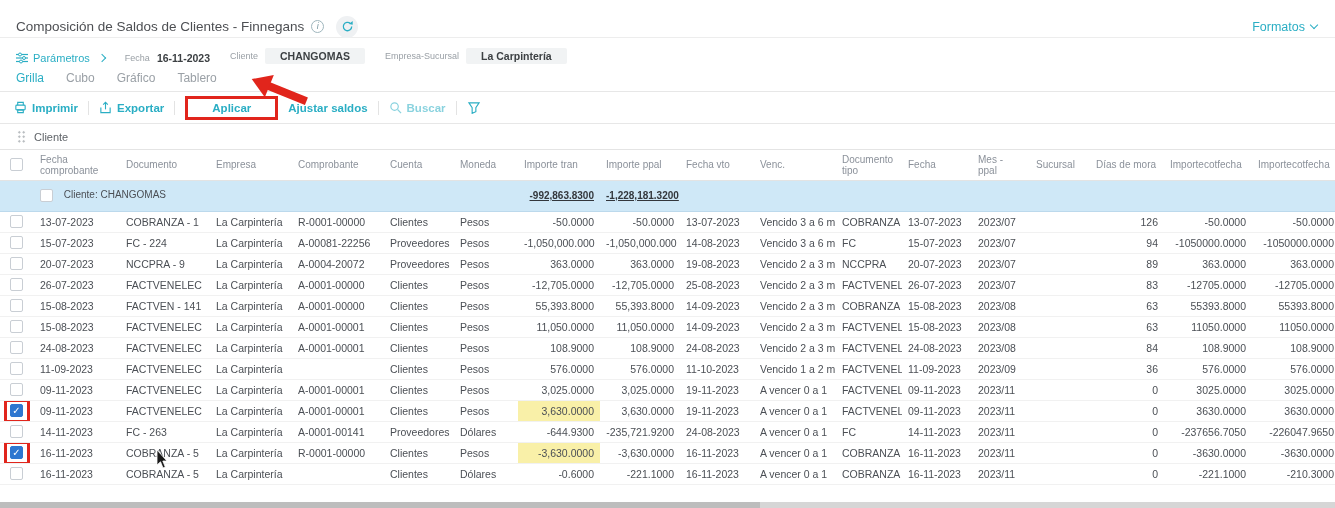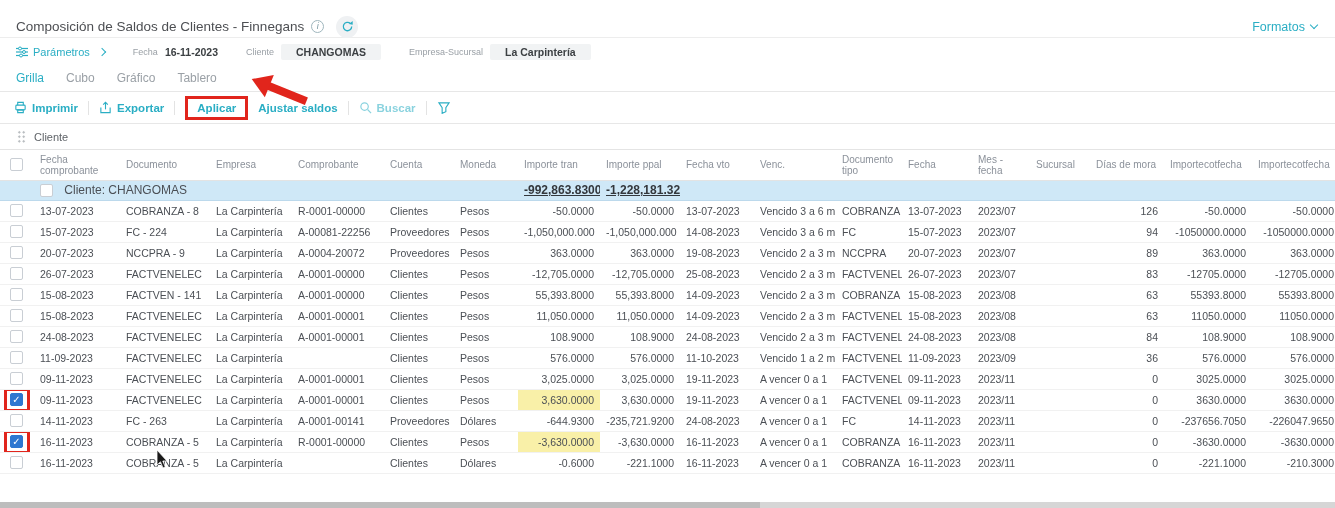--- a/index.html
+++ b/index.html
@@ -9,53 +9,53 @@
   
   .topbar { height: 38px; display: flex; align-items: center; padding: 16px 18px 0 16px; border-bottom: 1px solid #ededed; }
   .title { font-size: 13.5px; color: #4d4f53; }
   .info-ic { margin-left: 7px; width: 13px; height: 13px; border: 1px solid #9fb6bd; border-radius: 50%; color: #7d9aa3; font-size: 9px; line-height: 11px; text-align: center; font-style: italic; }
   .refresh-btn { margin-left: 12px; width: 22px; height: 22px; border-radius: 50%; background: #eff1f3; display: flex; align-items: center; justify-content: center; cursor: pointer; }
   .formatos { margin-left: auto; color: #2AAEC4; font-size: 12.5px; display: flex; align-items: center; cursor: pointer; }
   .chev { display: inline-block; width: 6px; height: 6px; border-right: 1.5px solid currentColor; border-bottom: 1.5px solid currentColor; transform: rotate(45deg); margin-left: 6px; margin-top: -3px; }
   .chev-r { display: inline-block; width: 6px; height: 6px; border-right: 1.5px solid currentColor; border-bottom: 1.5px solid currentColor; transform: rotate(-45deg); margin-left: 4px; }
 
   
-  .paramsbar { height: 26px; display: flex; align-items: center; padding: 2px 16px 0; gap: 28px; }
+  .paramsbar { height: 26px; display: flex; align-items: flex-end; padding: 2px 16px 0; gap: 20px; }
   .params-link { color: #2AAEC4; font-size: 11px; display: flex; align-items: center; gap: 5px; cursor: pointer; }
   .pfield { display: flex; align-items: center; gap: 7px; }
   .pfield .lab { font-size: 9px; color: #9aa0a6; }
   .pfield .val { font-size: 10.5px; color: #3c4043; font-weight: 700; }
   .pfield .val.chip { background: #f1f3f4; padding: 2px 15px; border-radius: 2px; font-weight: 600; }
 
   
   .tabsbar { height: 28px; display: flex; align-items: flex-end; padding: 0 16px 6px; gap: 22px; border-bottom: 1px solid #e7e7e7; position: relative; }
   .tab { font-size: 12px; color: #9aa0a6; cursor: pointer; }
   .tab.active { color: #2AAEC4; }
   .view-links { position: absolute; right: 16px; bottom: 3px; display: flex; gap: 18px; color: #2AAEC4; font-size: 10.5px; }
   .view-links span { display: flex; align-items: center; cursor: pointer; }
 
   
   .toolbar { height: 32px; display: flex; align-items: center; padding: 0 14px; gap: 10px; border-bottom: 1px solid #e7e7e7; }
   .titem { color: #2AAEC4; font-size: 11.5px; display: flex; align-items: center; gap: 5px; cursor: pointer; white-space: nowrap; font-weight: bold; }
   .titem.dim { opacity: .55; }
   .sep { width: 1px; height: 14px; background: #e3e3e3; }
-  .red-box { border: 3px solid #E1251C; padding: 3px 9px; display: flex; align-items: center; }
+  .red-box { border: 3px solid #E1251C; padding: 3px 24px; display: flex; align-items: center; }
 
   
   .groupbar { height: 26px; display: flex; align-items: center; padding: 0 17px; gap: 8px; border-bottom: 1px solid #e4e4e4; font-size: 11px; color: #5f6368; }
   .dots { width: 9px; height: 13px; background-image: radial-gradient(#b3b7bb 1.1px, transparent 1.2px); background-size: 4.5px 4.5px; }
 
   
   .tablewrap { width: 1335px; overflow: hidden; }
   table { border-collapse: collapse; table-layout: fixed; width: 1340px; }
   thead th { color: #8b919a; font-weight: 400; font-size: 10px; text-align: left; vertical-align: middle; line-height: 11px; border-bottom: 1px solid #e3e3e3; height: 30px; padding: 0 6px; white-space: normal; overflow: hidden; }
   tbody td { font-size: 10.5px; color: #4b4f55; height: 21px; padding: 0 6px; overflow: hidden; white-space: nowrap; border-bottom: 1px solid #f1f1f1; }
   td.num, th.num { text-align: right; }
   td.hl { background: #F9F0A8; }
-  tr.group-row td { background: #CFE8F7; border-bottom: 1px solid #bcd9ec; font-size: 12px; height: 20px; }
+  tr.group-row td { background: #CFE8F7; border-bottom: 1px solid #bcd9ec; font-size: 10px; height: 31px; }
   tr.group-row .b { font-weight: 700; color: #33373c; text-decoration: underline; }
   .cb-cell { position: relative; padding-left: 10px !important; }
   .cb { display: inline-block; width: 13px; height: 13px; border: 1px solid #c9ced4; border-radius: 2px; background: #fff; font-size: 10px; line-height: 12px; color: #fff; text-align: center; cursor: pointer; vertical-align: middle; }
   .cb.checked { background: #2E77D0; border-color: #2E77D0; }
   .red-ring { position: absolute; left: 4px; top: -2px; width: 26px; height: 24px; border: 3px solid #E1251C; pointer-events: none; }
   .glabel { margin-left: 8px; }
 
   
   .hscroll { position: absolute; left: 0; bottom: 0; width: 1335px; height: 6px; background: #d6d6d6; }
   .hthumb { height: 6px; width: 760px; background: #bdbdbd; }
@@ -204,42 +204,42 @@
           <th>Empresa</th>
           <th>Comprobante</th>
           <th>Cuenta</th>
           <th>Moneda</th>
           <th>Importe tran</th>
           <th>Importe ppal</th>
           <th>Fecha vto</th>
           <th>Venc.</th>
           <th>Documento tipo</th>
           <th>Fecha</th>
-          <th>Mes - fecha</th>
+          <th>Mes - ppal</th>
           <th>Sucursal</th>
           <th>Días de mora</th>
           <th>Importecotfecha</th>
           <th>Importecotfecha</th>
         </tr>
       </thead>
       <tbody>
         <tr class="group-row">
           <td class="cb-cell"></td>
           <td colspan="6">
             <span class="cb"></span>
             <span class="glabel">Cliente: CHANGOMAS</span>
           </td>
           <td class="num b">-992,863.8300</td>
           <td class="num b">-1,228,181.3200</td>
           <td colspan="9"></td>
         </tr>
       <tr>
             <td class="cb-cell"><span class="cb"></span></td>
             <td>13-07-2023</td>
-            <td>COBRANZA - 8</td>
+            <td>COBRANZA - 1</td>
             <td>La Carpintería</td>
             <td>R-0001-00000</td>
             <td>Clientes</td>
             <td>Pesos</td>
             <td class="num">-50.0000</td>
             <td class="num">-50.0000</td>
             <td>13-07-2023</td>
             <td>Vencido 3 a 6 m</td>
             <td>COBRANZA</td>
             <td>13-07-2023</td>

